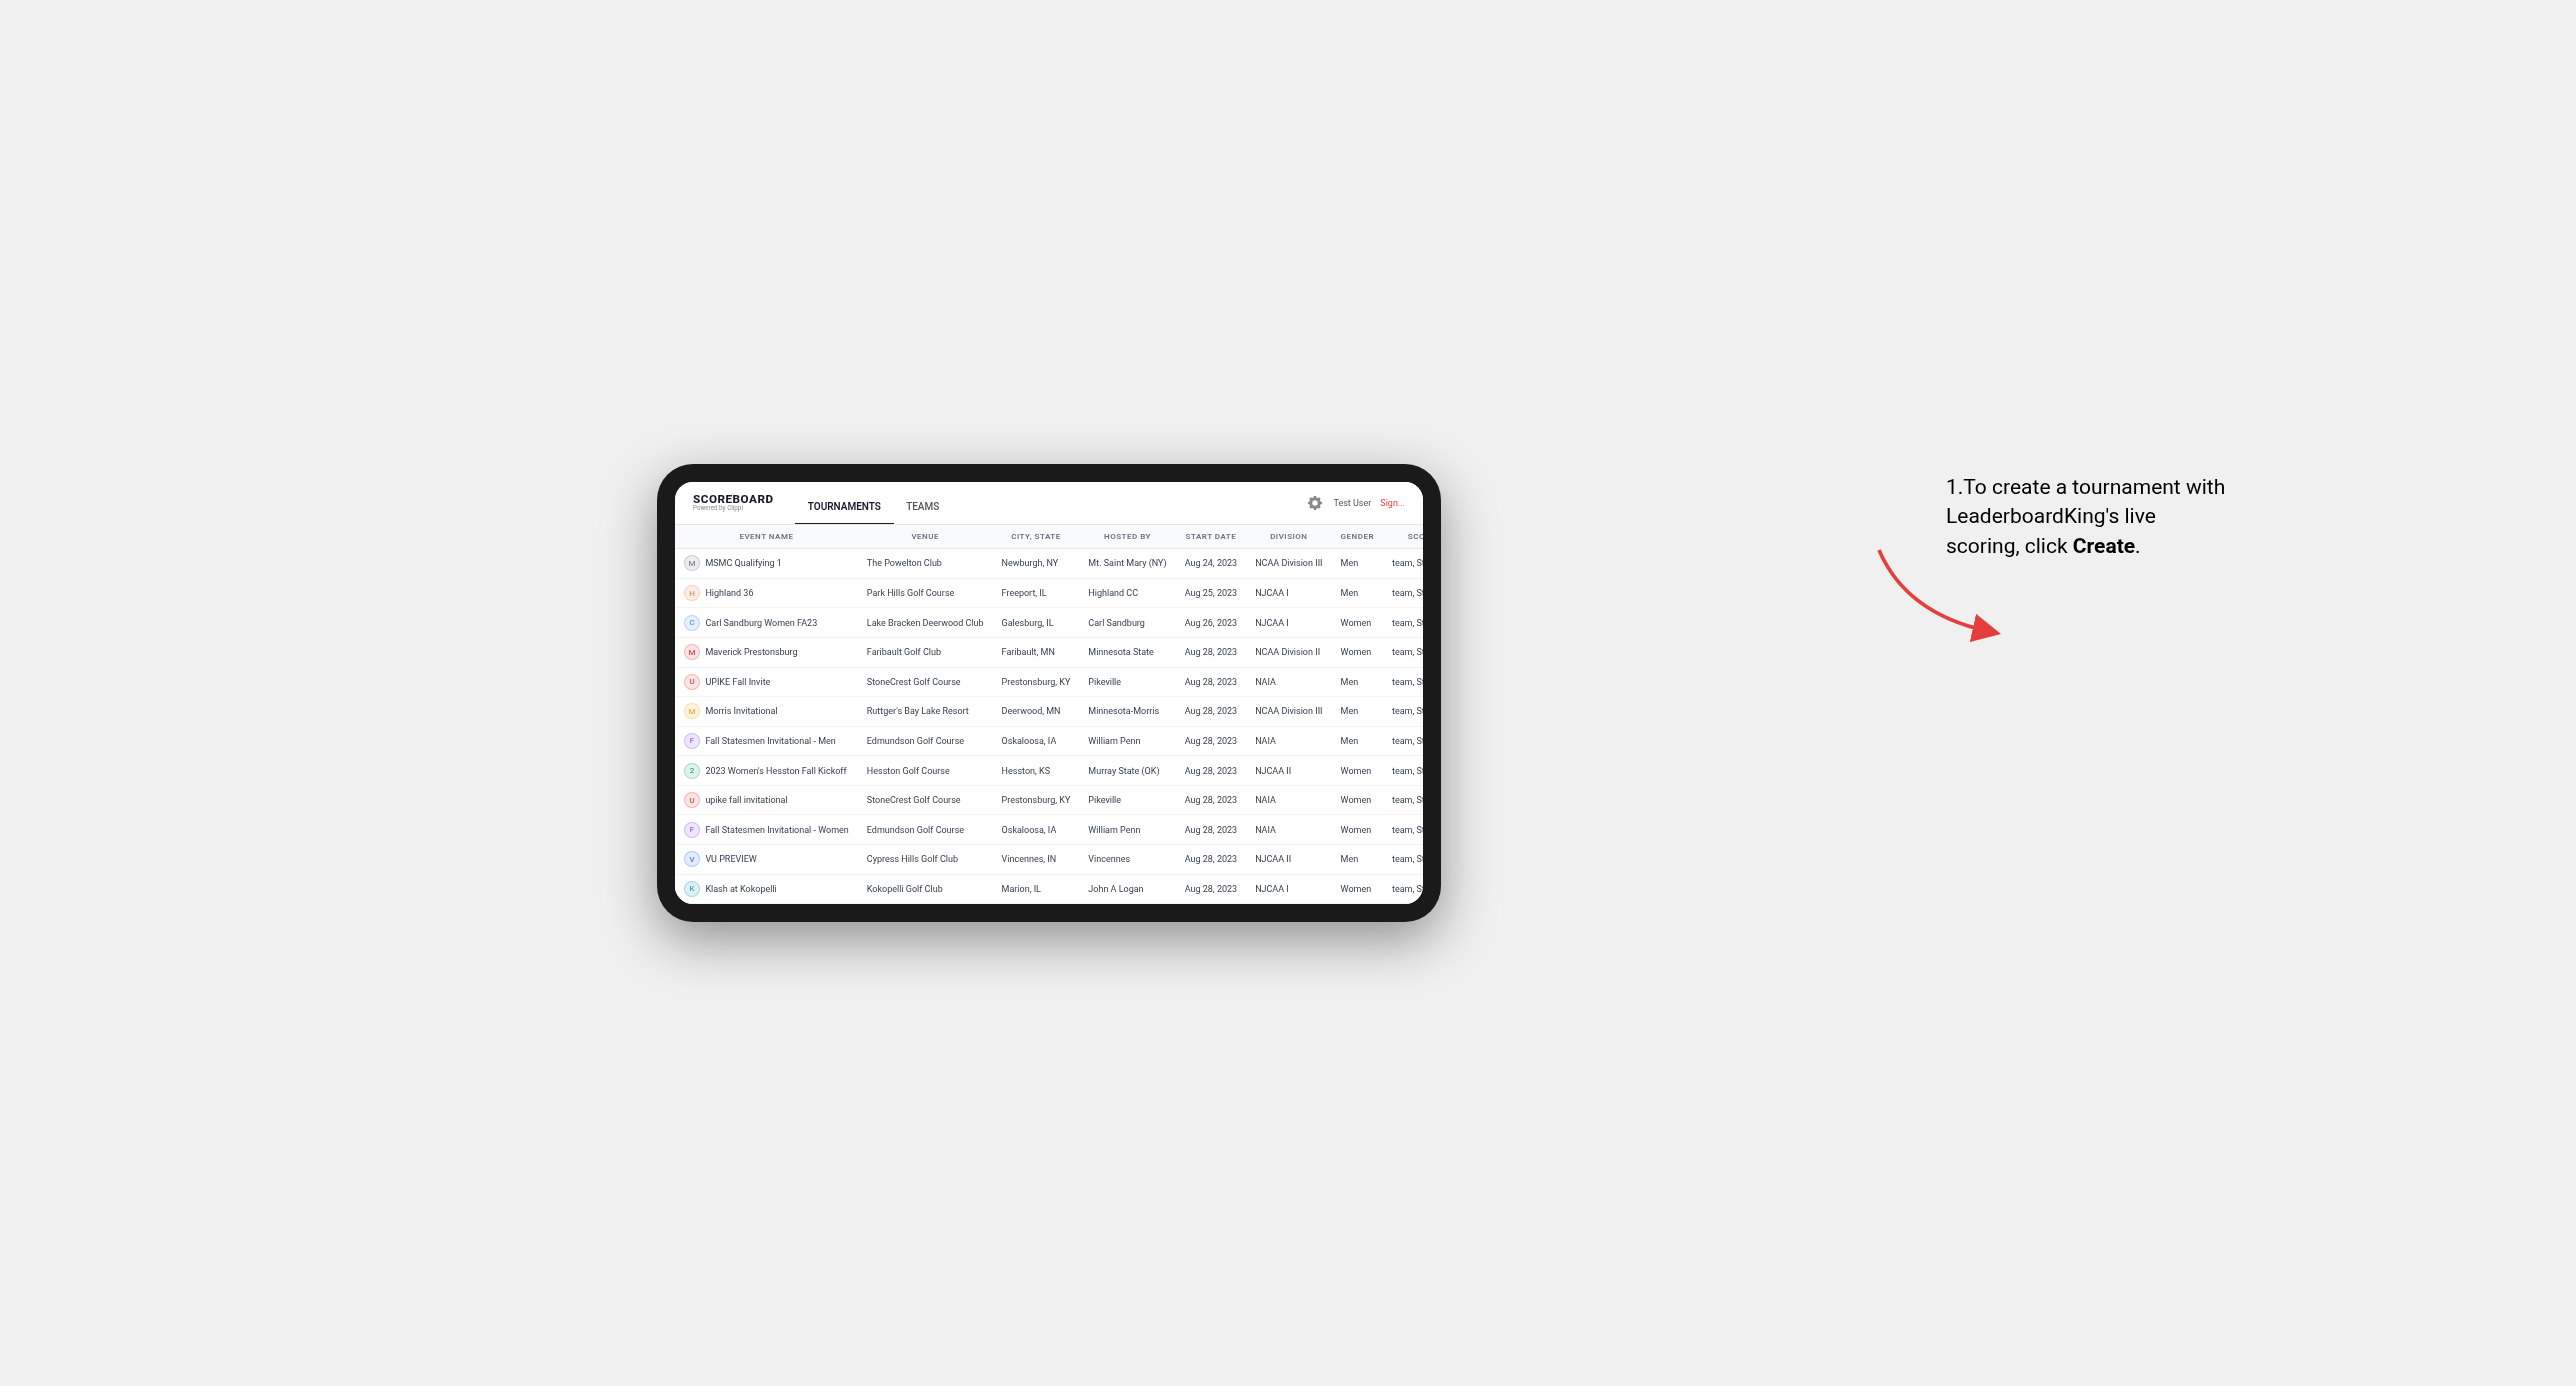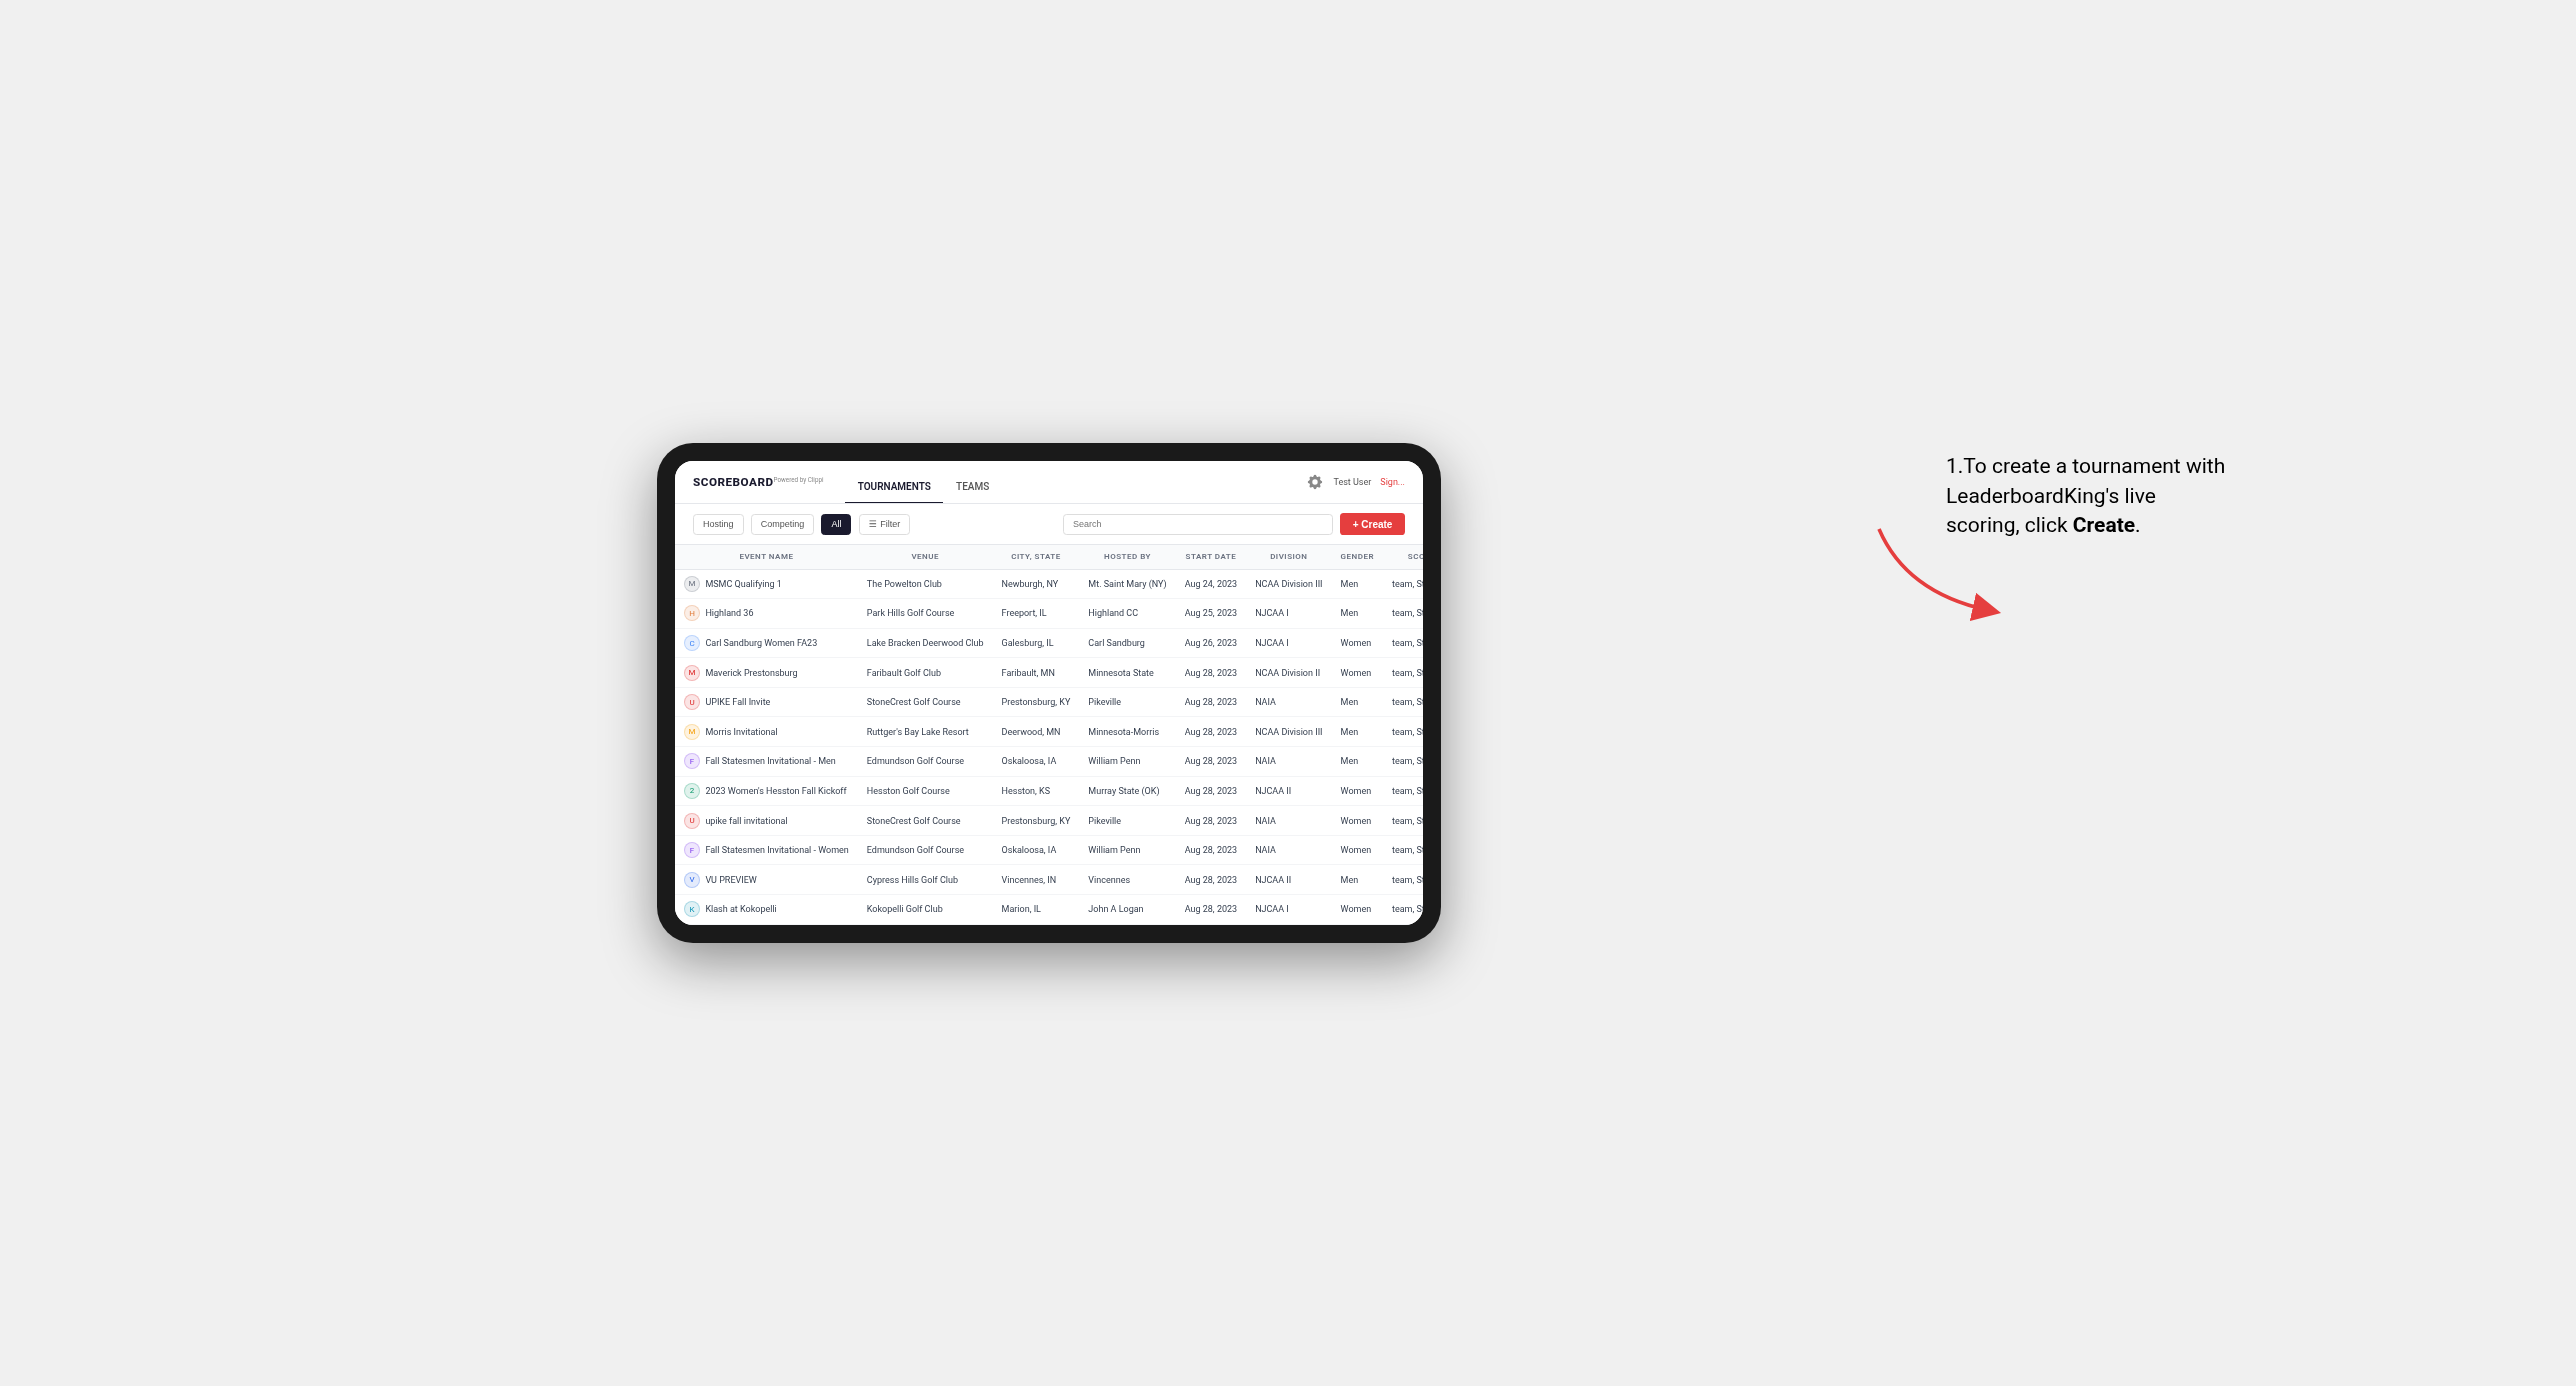--- a/index.html
+++ b/index.html
@@ -59,21 +59,21 @@
       border-bottom: 0.9px solid #e5e7eb;
       padding: 0 18px;
       display: flex;
       align-items: center;
       height: 43px;
       gap: 21.6px;
     }
 
     .logo-area {
       display: flex;
-      flex-direction: row;
+      flex-direction: column;
       line-height: 1;
     }
 
     .logo-main {
       font-size: 11.7px;
       font-weight: 800;
       color: #1a1a2e;
       letter-spacing: 0.5px;
     }
 
@@ -266,31 +266,20 @@
         </nav>
         <div class="header-right">
           <svg class="settings-icon" viewBox="0 0 20 20" fill="currentColor">
             <path fill-rule="evenodd" d="M11.49 3.17c-.38-1.56-2.6-1.56-2.98 0a1.532 1.532 0 01-2.286.948c-1.372-.836-2.942.734-2.106 2.106.54.886.061 2.042-.947 2.287-1.561.379-1.561 2.6 0 2.978a1.532 1.532 0 01.947 2.287c-.836 1.372.734 2.942 2.106 2.106a1.532 1.532 0 012.287.947c.379 1.561 2.6 1.561 2.978 0a1.533 1.533 0 012.287-.947c1.372.836 2.942-.734 2.106-2.106a1.533 1.533 0 01.947-2.287c1.561-.379 1.561-2.6 0-2.978a1.532 1.532 0 01-.947-2.287c.836-1.372-.734-2.942-2.106-2.106a1.532 1.532 0 01-2.287-.947zM10 13a3 3 0 100-6 3 3 0 000 6z" clip-rule="evenodd"></path>
           </svg>
           <span class="user-text">Test User</span>
           <span class="sign-out-link">Sign...</span>
         </div>
       </div>
 
-      <div class="toolbar">
-        <button class="filter-btn">Hosting</button>
-        <button class="filter-btn">Competing</button>
-        <button class="filter-btn active-tab">All</button>
-        <button class="filter-icon-btn">
-          <span>☰</span>
-          <span>Filter</span>
-        </button>
-        <input class="search-input" type="text" placeholder="Search" style="">
-        <button class="create-btn">+ Create</button>
-      </div>
 
       <div class="table-container">
         <table>
           <thead>
             <tr>
               <th>EVENT NAME</th>
               <th>VENUE</th>
               <th>CITY, STATE</th>
               <th>HOSTED BY</th>
               <th>START DATE</th>

